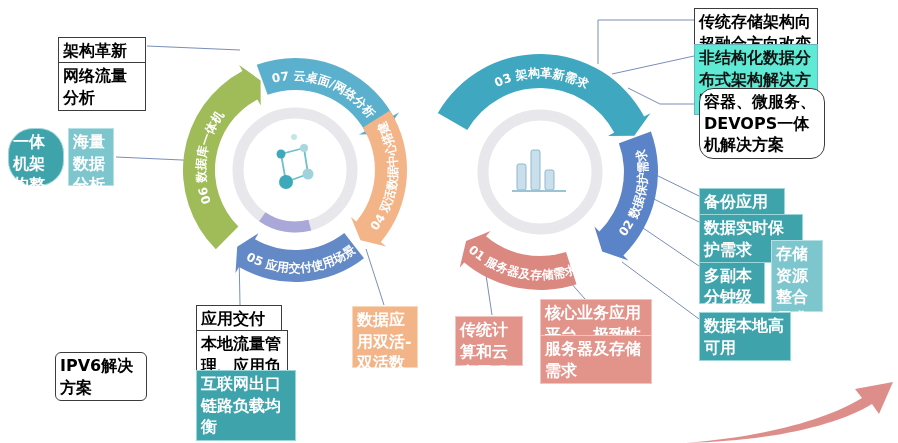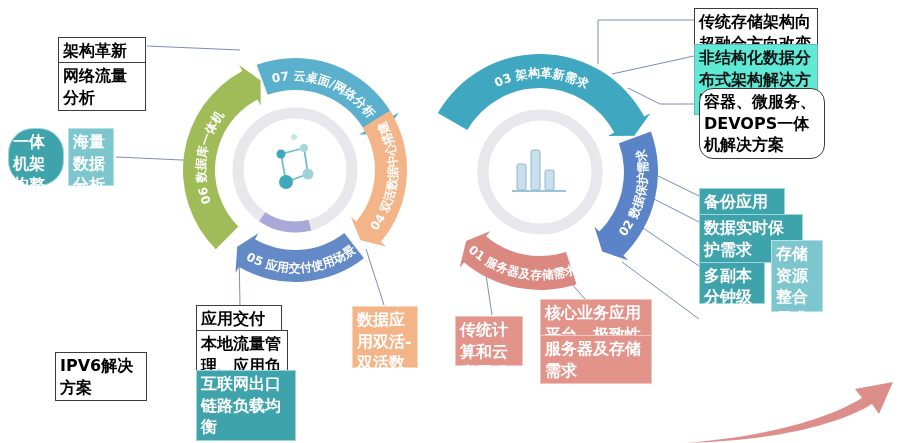--- a/index.html
+++ b/index.html
@@ -94,32 +94,33 @@
         <text class="arc-label"><textPath href="#tp6" xlink:href="#tp6" startOffset="50%">01 服务器及存储需求</textPath></text>
       </g>
   </svg>
 
   <div class="box outline" style="left:58px;top:37px;width:88px;">架构革新需求</div>
   <div class="box outline" style="left:58px;top:62px;width:88px;">网络流量分析</div>
 
   <div class="box teal" style="left:8px;top:128px;width:56px;height:58px;border-radius:25px;">一体机架构整合数据库</div>
   <div class="box teal-light" style="left:68px;top:128px;width:46px;height:58px;">海量数据分析提速</div>
 
-  <div class="box outline" style="left:55px;top:352px;width:92px;">IPV6解决方案</div>
+  <div class="box outline" style="left:55px;top:352px;width:92px;border-radius:6px;">IPV6解决方案</div>
   <div class="box outline" style="left:196px;top:305px;width:86px;">应用交付平台</div>
   <div class="box outline" style="left:196px;top:330px;width:92px;">本地流量管理、应用负载均衡</div>
   <div class="box teal" style="left:196px;top:370px;width:100px;">互联网出口链路负载均衡</div>
 
   <div class="box orange" style="left:352px;top:306px;width:66px;height:62px;">数据应用双活-双活数据中心</div>
   <div class="box salmon" style="left:455px;top:316px;width:68px;height:50px;">传统计算和云应用服务器需求</div>
   <div class="box salmon" style="left:540px;top:299px;width:112px;">核心业务应用平台，极致性能、文件</div>
   <div class="box salmon" style="left:540px;top:335px;width:112px;">服务器及存储需求</div>
 
   <div class="box outline" style="left:694px;top:8px;width:124px;">传统存储架构向超融合方向改变</div>
   <div class="box lightblue" style="left:694px;top:44px;width:124px;">非结构化数据分布式架构解决方案</div>
   <div class="box outline" style="left:699px;top:88px;width:126px;border-radius:14px;">容器、微服务、DEVOPS一体机解决方案</div>
 
   <div class="box teal" style="left:699px;top:188px;width:86px;">备份应用场景</div>
   <div class="box teal" style="left:699px;top:240px;width:66px;height:64px;">CDM多副本分钟级挂载恢复需求</div>
   <div class="box teal" style="left:699px;top:214px;width:104px;">数据实时保护需求</div>
   <div class="box teal-light" style="left:771px;top:240px;width:52px;height:72px;">存储资源整合需求</div>
+  <div class="box teal" style="left:699px;top:312px;width:92px;">数据本地高可用</div>
 
 </div>
 
 </body></html>

